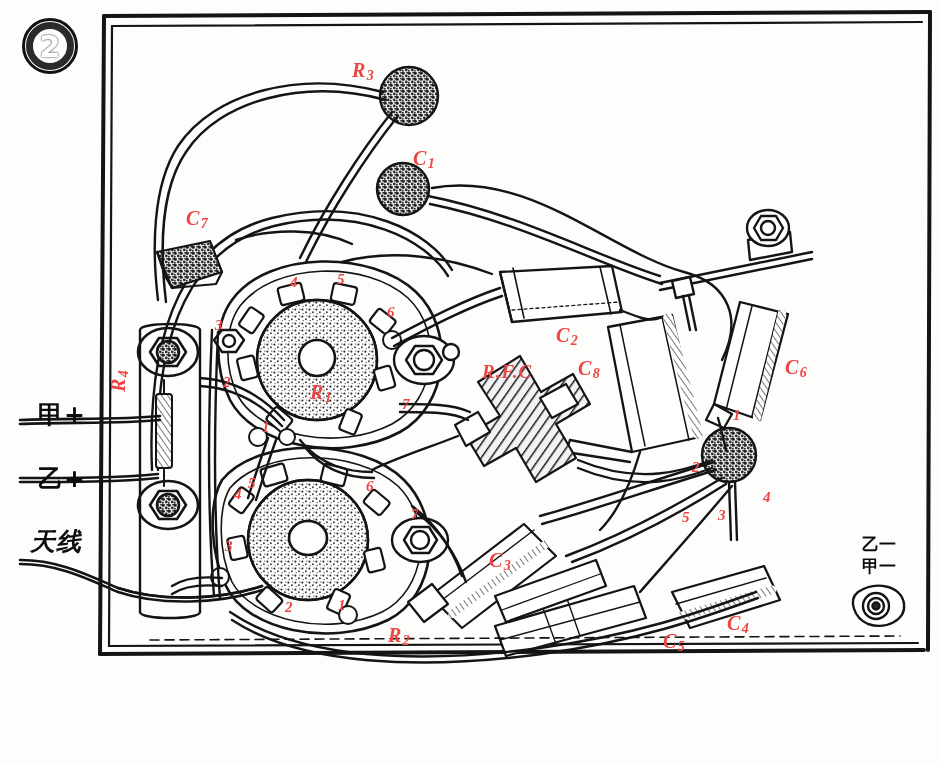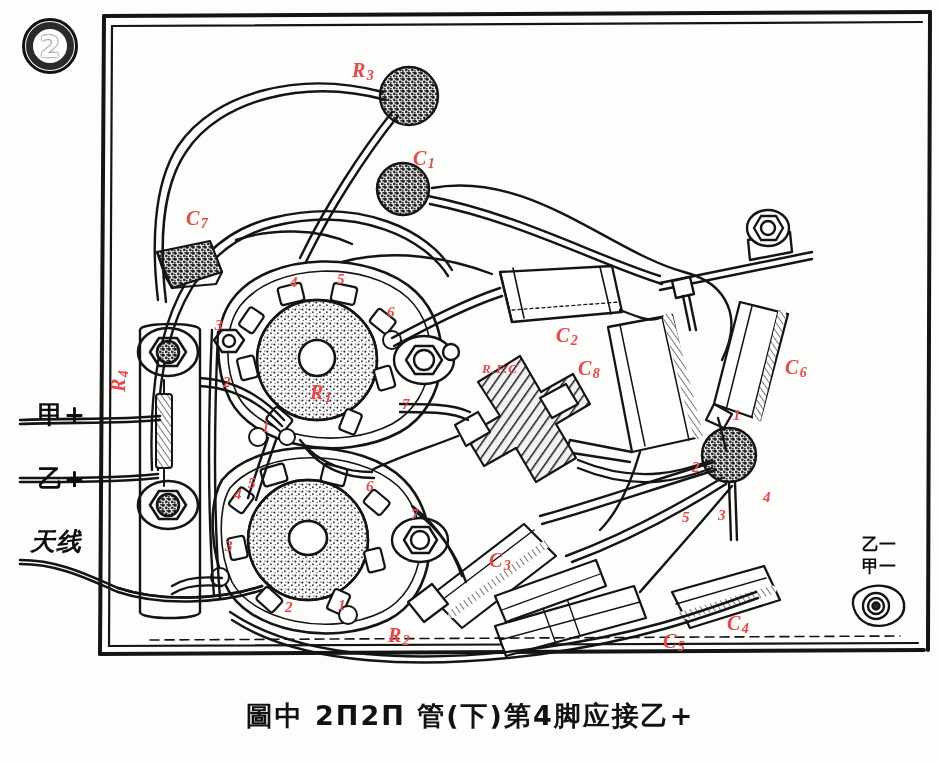--- a/index.html
+++ b/index.html
@@ -18,21 +18,21 @@
     font-style:italic;
     font-weight:700;
     color:#ef4444;
     white-space:nowrap;
     line-height:1;
     user-select:none;
   }
   .lbl.comp{font-size:20px;letter-spacing:.5px;}
   .lbl.comp .sub{font-size:14px;vertical-align:-3px;margin-left:1px;}
   .lbl.pin{font-size:15px;font-style:italic;font-weight:700;}
-  .lbl.rfc{font-size:13px;letter-spacing:1px;}
+  .lbl.rfc{font-size:19px;letter-spacing:1px;}
   .cjk{
     position:absolute;
     font-family:"DejaVu Sans", sans-serif;
     font-weight:700;
     color:#0d0d0d;
     white-space:nowrap;
     user-select:none;
   }
   .cjk.term{font-size:25px;letter-spacing:1px;}
   .cjk.rt{font-size:17px;line-height:1.05;}
@@ -444,15 +444,14 @@
   <div class="lbl pin" style="left:763px;top:490px;">4</div>
   <div class="lbl pin" style="left:682px;top:510px;">5</div>
 
   <div class="cjk term" style="left:38px;top:398px;">甲+</div>
   <div class="cjk term" style="left:38px;top:462px;">乙+</div>
   <div class="cjk term" style="left:30px;top:525px;font-style:italic;">天线</div>
 
   <div class="cjk rt" style="left:862px;top:536px;">乙一</div>
   <div class="cjk rt" style="left:862px;top:558px;">甲一</div>
 
-  <div id="caption">圖中 2Π2Π 管(下)第4脚应接乙+</div>
 
 </div>
 
 </body></html>

